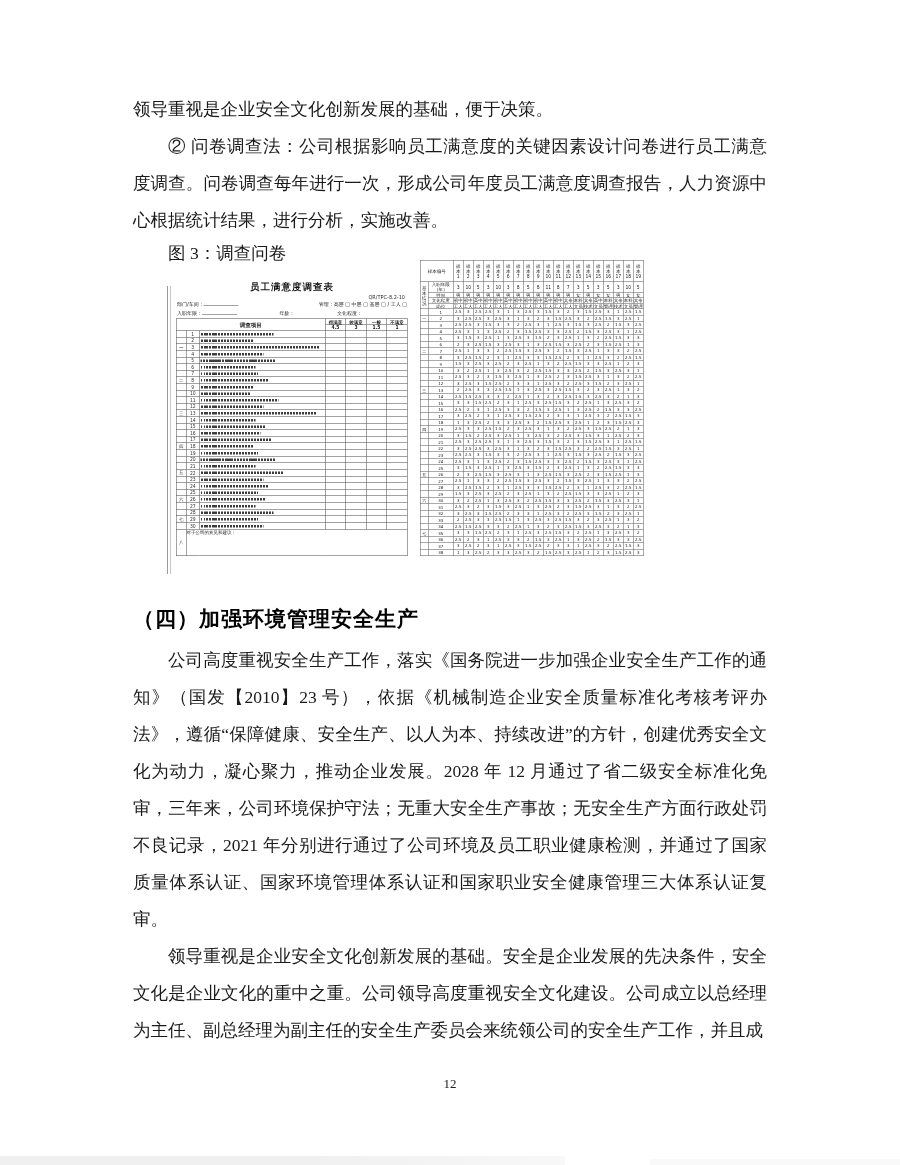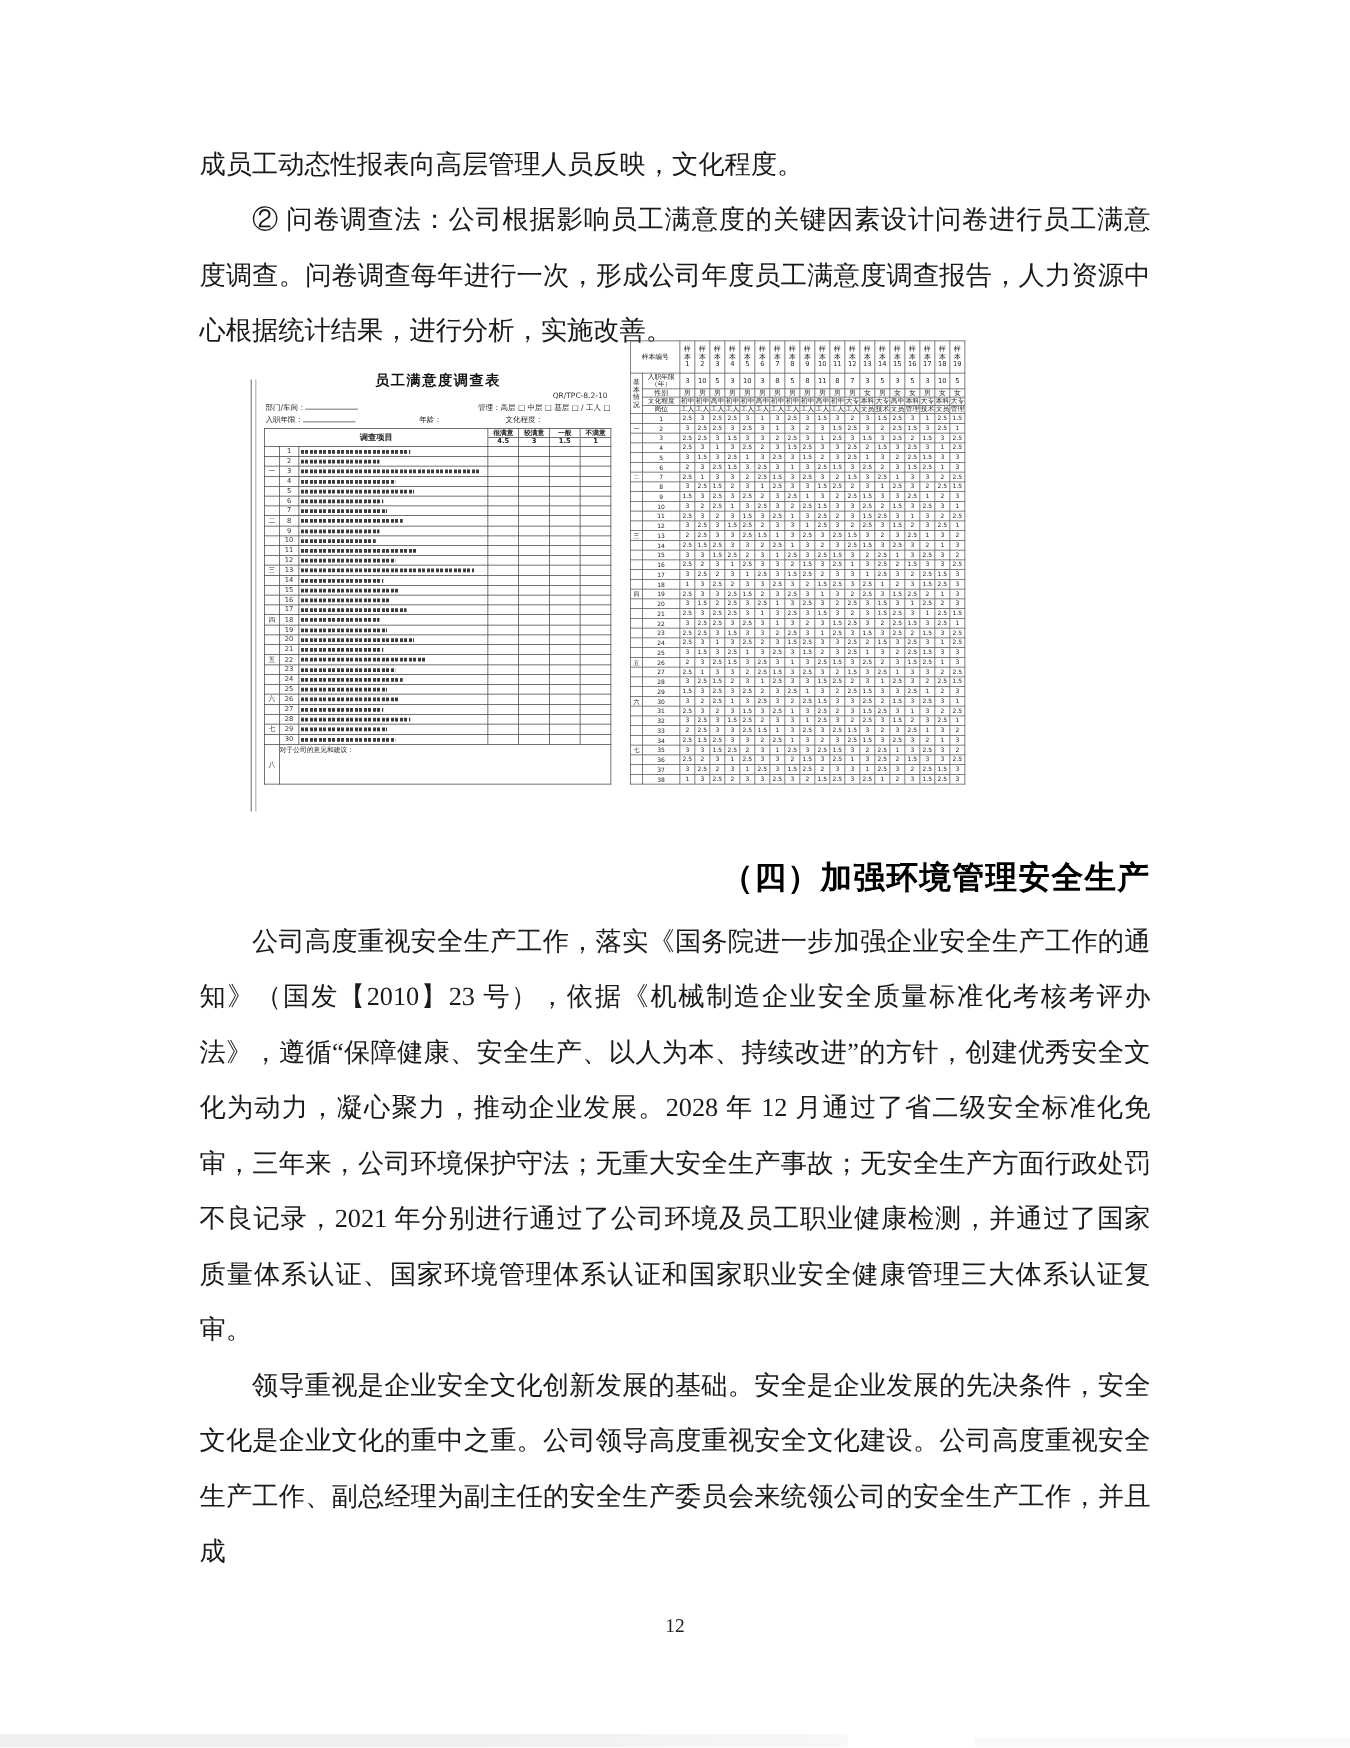--- a/index.html
+++ b/index.html
@@ -36,35 +36,36 @@
   table.grid td,table.grid th{border:1px solid #555;padding:0;text-align:center;font-weight:normal;overflow:hidden;}
   th.samp{font-size:9px;line-height:10px;height:42px;}
   td.glabel{font-size:9px;line-height:10px;}
   td.ilabel{font-size:9px;line-height:10px;}
   td.ival{font-size:9px;line-height:9px;}
   td.dmark{font-size:8px;}
   td.dnum{font-size:8px;}
   td.dval{font-size:8px;line-height:8px;height:12px;}
   
   h2{font-family:"Liberation Sans","DejaVu Sans",sans-serif;font-size:21px;letter-spacing:1px;
-     font-weight:bold;color:#000;margin:24px 0 0 0;line-height:34px;text-align:right;}
+     font-weight:bold;color:#000;margin:24px 0 0 0;line-height:34px;}
   .p2{margin-top:6px;}
   .page-number{position:absolute;top:1076px;left:0;width:900px;text-align:center;
      font-size:13px;color:#222;}
   .smudge{position:absolute;left:0;bottom:0;width:565px;height:9px;
      background:linear-gradient(90deg,#ececec 0 55%,#f6f6f6);opacity:.8;}
   .smudge2{position:absolute;right:0;bottom:0;width:250px;height:6px;background:#f6f6f6;opacity:.7;}
 </style>
 </head>
 <body>
 
 <div class="content">
   <div class="spacer-top"></div>
-  <p>成员工动态性报表向高层管理人员反映，文化程度。</p>
+  <p>领导重视是企业安全文化创新发展的基础，便于决策。</p>
   <p class="indent">② 问卷调查法：公司根据影响员工满意度的关键因素设计问卷进行员工满意度调查。问卷调查每年进行一次，形成公司年度员工满意度调查报告，人力资源中心根据统计结果，进行分析，实施改善。</p>
+  <div class="caption">图 3：调查问卷</div>
 
   <div class="figure">
     <div class="artifact-line"></div>
 
     <div class="fig-left">
       <div class="scale-wrap">
         <div class="form-inner" id="form-inner">
           <div class="form-title">员工满意度调查表</div>
           <div class="form-code">QR/TPC-8.2-10</div>
           <div class="form-fields">
@@ -1459,18 +1460,18 @@
                 <td class="dval">3</td>
               </tr>
             </tbody>
           </table>
       </div>
     </div>
   </div>
 
   <h2>（四）加强环境管理安全生产</h2>
   <p class="indent p2">公司高度重视安全生产工作，落实《国务院进一步加强企业安全生产工作的通知》（国发【2010】23 号），依据《机械制造企业安全质量标准化考核考评办法》，遵循“保障健康、安全生产、以人为本、持续改进”的方针，创建优秀安全文化为动力，凝心聚力，推动企业发展。2028 年 12 月通过了省二级安全标准化免审，三年来，公司环境保护守法；无重大安全生产事故；无安全生产方面行政处罚不良记录，2021 年分别进行通过了公司环境及员工职业健康检测，并通过了国家质量体系认证、国家环境管理体系认证和国家职业安全健康管理三大体系认证复审。</p>
-  <p class="indent">领导重视是企业安全文化创新发展的基础。安全是企业发展的先决条件，安全文化是企业文化的重中之重。公司领导高度重视安全文化建设。公司高度重视安全生产工作、副总经理为副主任的安全生产委员会来统领公司的安全生产工作，并且成</p>
+  <p class="indent">领导重视是企业安全文化创新发展的基础。安全是企业发展的先决条件，安全文化是企业文化的重中之重。公司领导高度重视安全文化建设。公司成立以总经理为主任、副总经理为副主任的安全生产委员会来统领公司的安全生产工作，并且成</p>
 </div>
 
 <div class="page-number">12</div>
 <div class="smudge"></div>
 <div class="smudge2"></div>
 
 </body></html>

